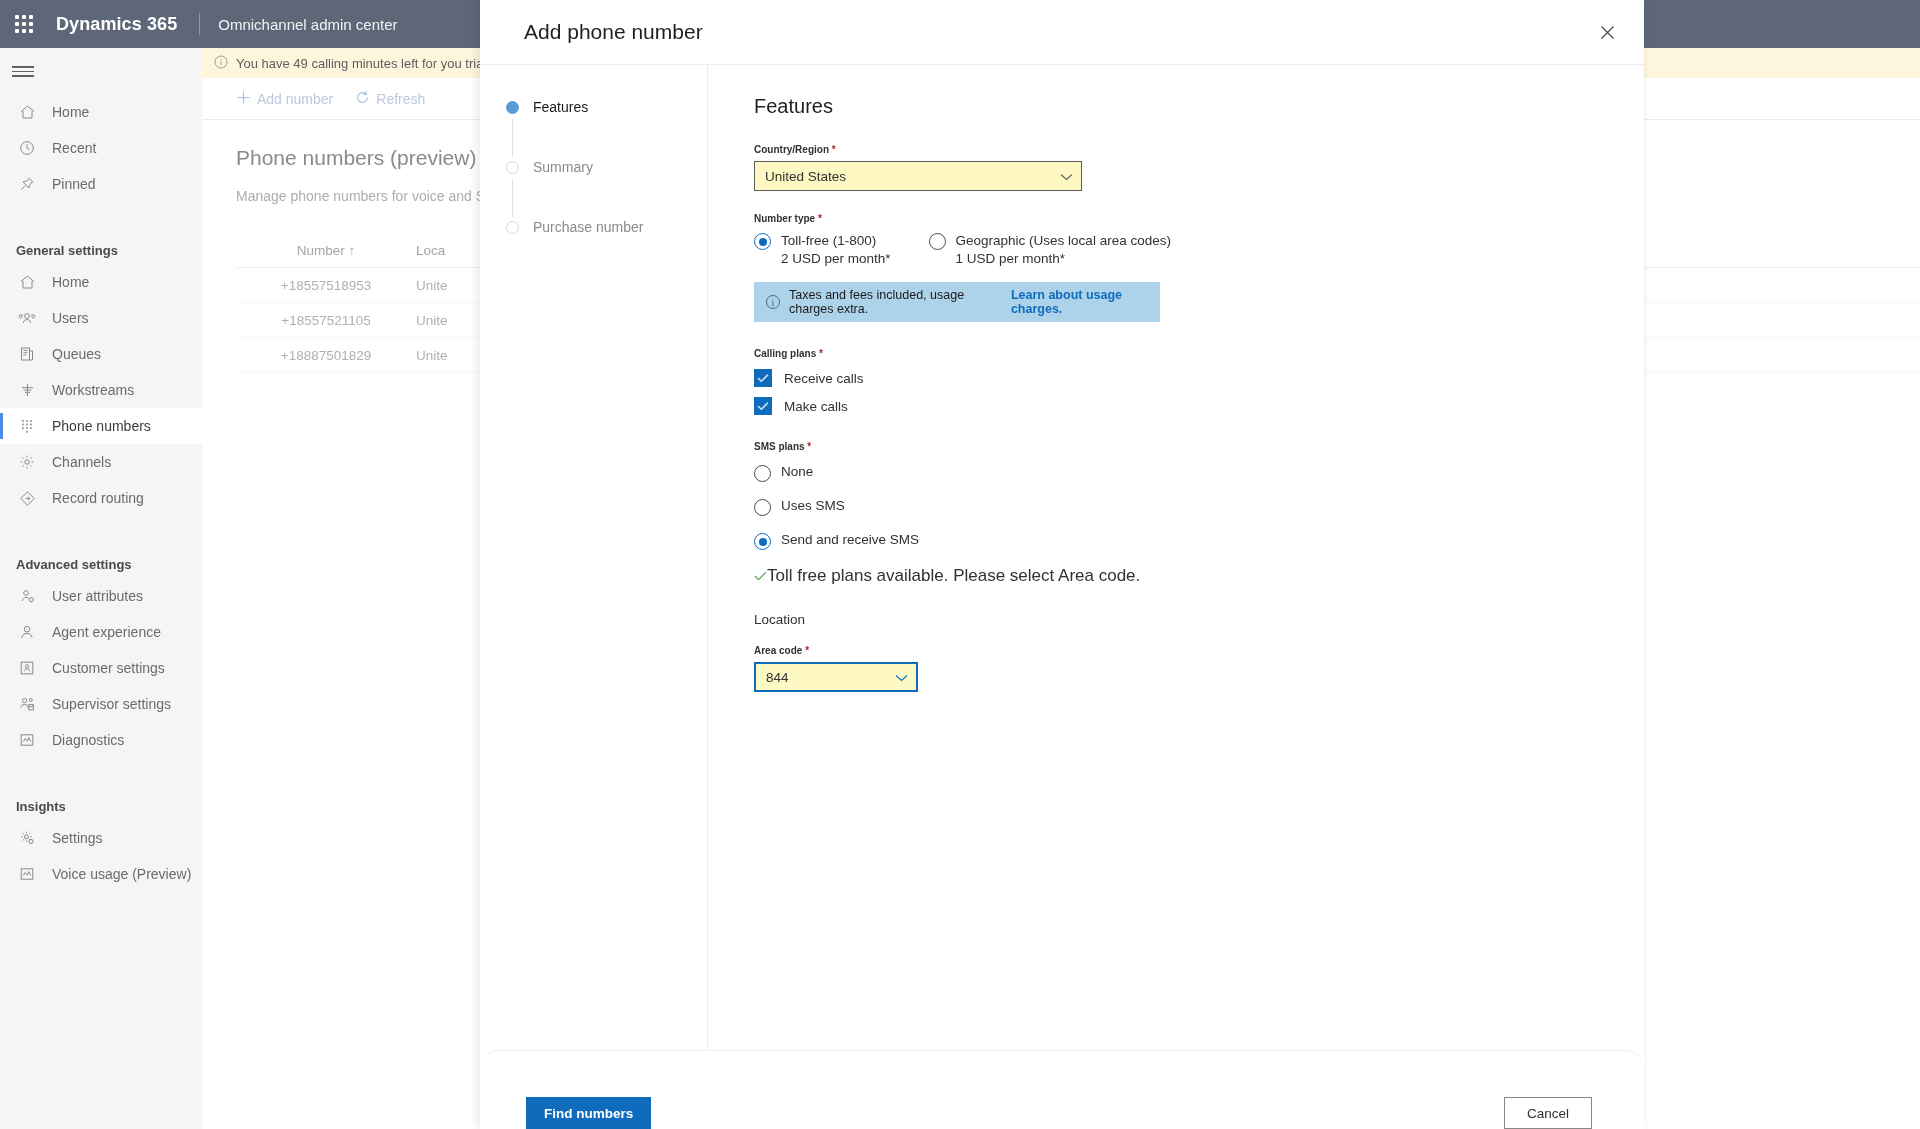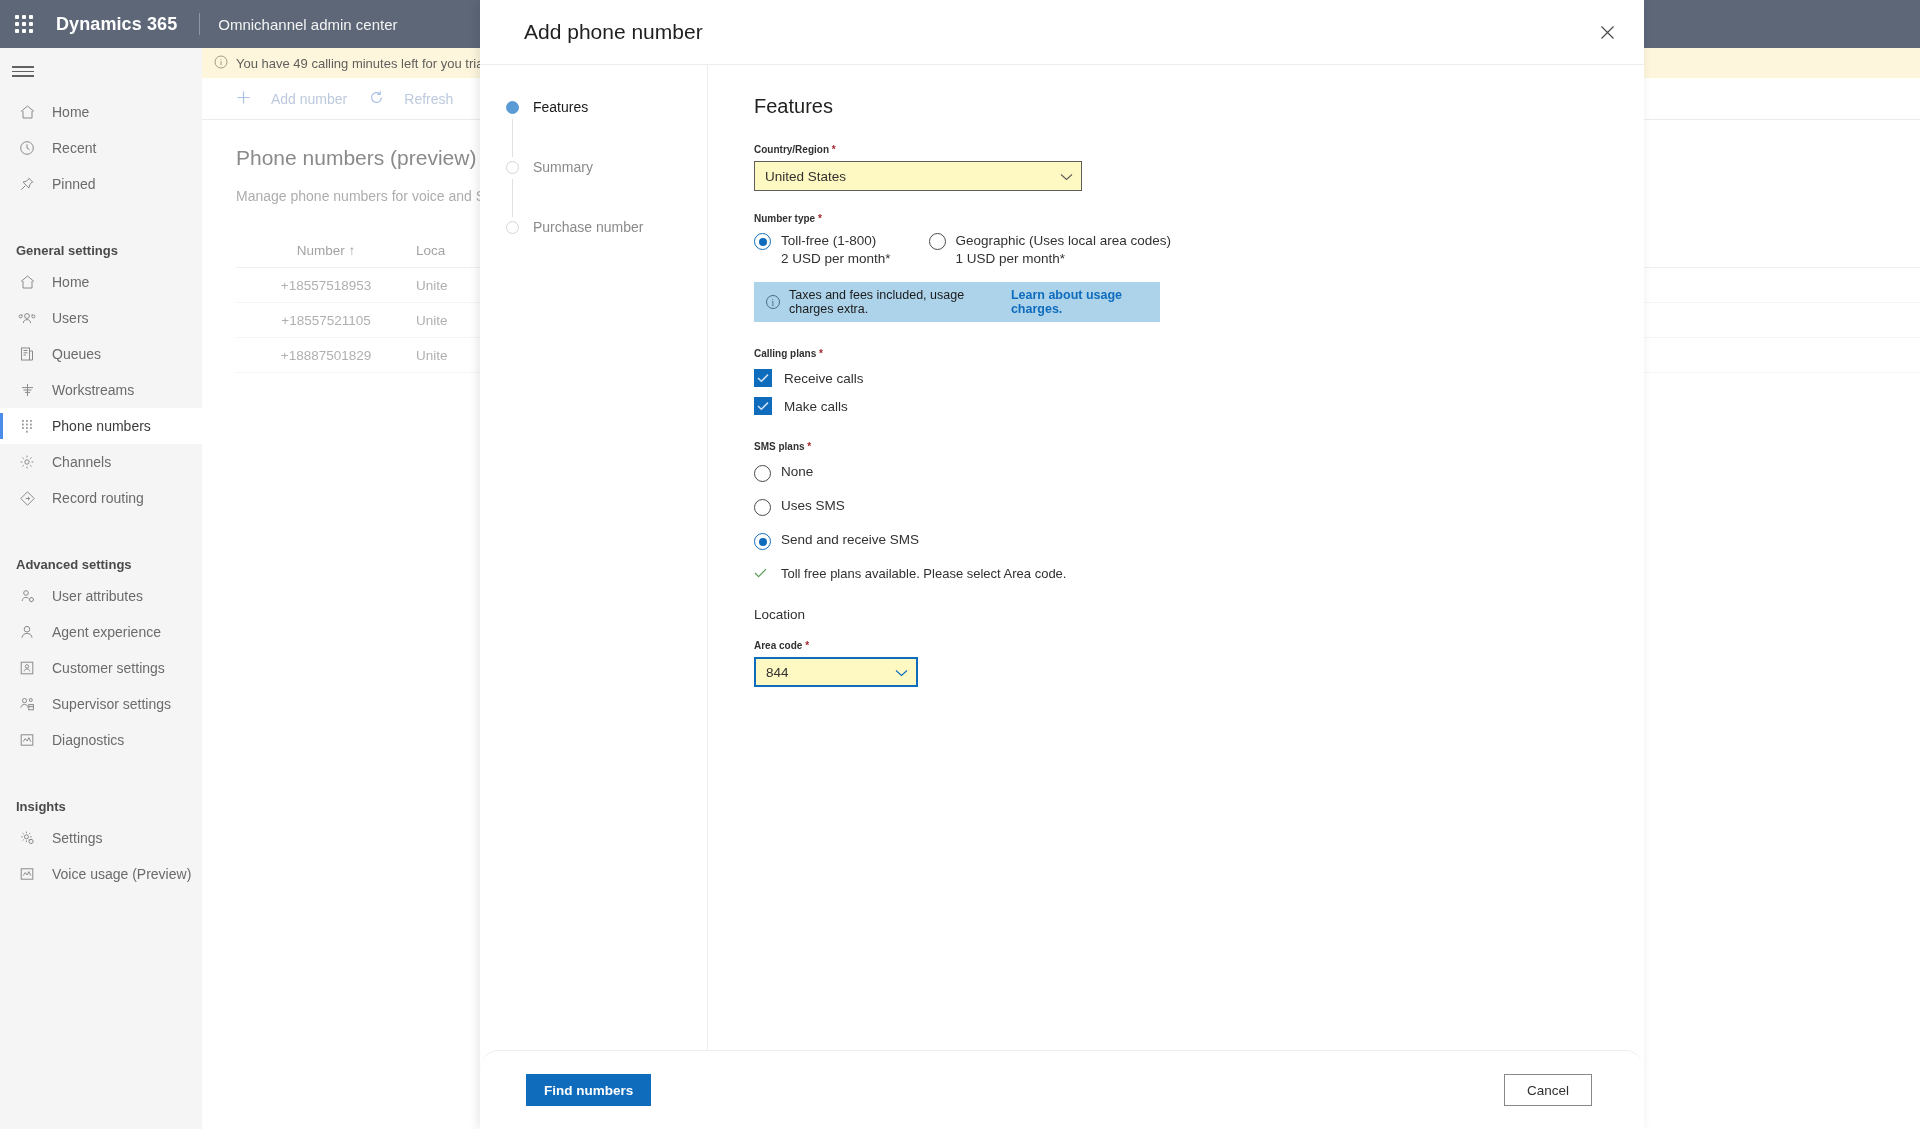--- a/index.html
+++ b/index.html
@@ -58,21 +58,21 @@
 
   .content { position: absolute; top: 48px; left: 202px; right: 0; bottom: 0; background: #fff; }
   .trial-banner {
     height: 30px; background: #fdf6dd; display: flex; align-items: center;
     padding-left: 12px; font-size: 13px; color: #605e5c; gap: 8px;
   }
   .cmdbar {
     height: 42px; display: flex; align-items: center; gap: 6px;
     padding-left: 26px; border-bottom: 1px solid #edebe9; color: #b8c9e8; font-size: 14px;
   }
-  .cmdbtn { display:flex; align-items:center; gap: 20px; padding: 0 8px; height: 32px; color:#bcc9dd; }
+  .cmdbtn { display:flex; align-items:center; gap: 6px; padding: 0 8px; height: 32px; color:#bcc9dd; }
   .page-head { padding: 26px 0 0 34px; }
   .page-title { font-size: 21px; color: #8a8a8a; font-weight: normal; }
   .page-sub { font-size: 14px; color: #adadad; margin-top: 18px; }
 
   .grid { margin-top: 30px; padding-left: 34px; font-size: 13.5px; }
   .grid-head { display: flex; height: 34px; align-items: center; color: #a4a4a4; border-bottom: 1px solid #f0f0f0; }
   .grid-row { display: flex; height: 35px; align-items: center; color: #b0b0b0; border-bottom: 1px solid #f5f5f5; }
   .col-num { width: 180px; text-align: center; }
   .col-loc { width: 200px; }
 
@@ -154,28 +154,28 @@
   .cb-row { display: flex; align-items: center; gap: 12px; margin-top: 10px; font-size: 13.5px; color: #323130; }
   .cb {
     width: 18px; height: 18px; background: #0f6cbd; flex: 0 0 18px;
     display: flex; align-items: center; justify-content: center;
   }
   .cb svg { display:block; }
 
   .radio-col { margin-top: 12px; text-align: center; }
   .radio-col .radio-opt { margin-bottom: 16px; }
 
-  .okline { display: flex; align-items: center; gap: 14px; margin-top: 6px; font-size: 13px; color: #323130; }
+  .okline { display: flex; align-items: center; margin-top: 6px; font-size: 17px; color: #323130; }
   .okline .chk { color: #4a8f4a; }
 
   .section-head { font-size: 13.5px; color: #323130; margin: 26px 0 18px 0; }
 
   .modal-foot {
     height: 79px; flex: 0 0 79px; border-top: 1px solid #ededed;
-    display: flex; align-items: center; padding: 0 52px 0 46px; border-radius: 19px;
+    display: flex; align-items: flex-end; padding: 0 52px 0 46px; border-radius: 19px;
   }
   .btn-primary {
     background: #0f6cbd; color: #fff; font-size: 13.5px; font-weight: bold;
     height: 32px; padding: 0 18px; border: none; display: flex; align-items: center;
   }
   .btn-secondary {
     margin-left: auto; background: #fff; color: #323130; font-size: 13.5px;
     height: 32px; padding: 0 22px; border: 1px solid #8a8886; display: flex; align-items: center;
   }
 </style>

